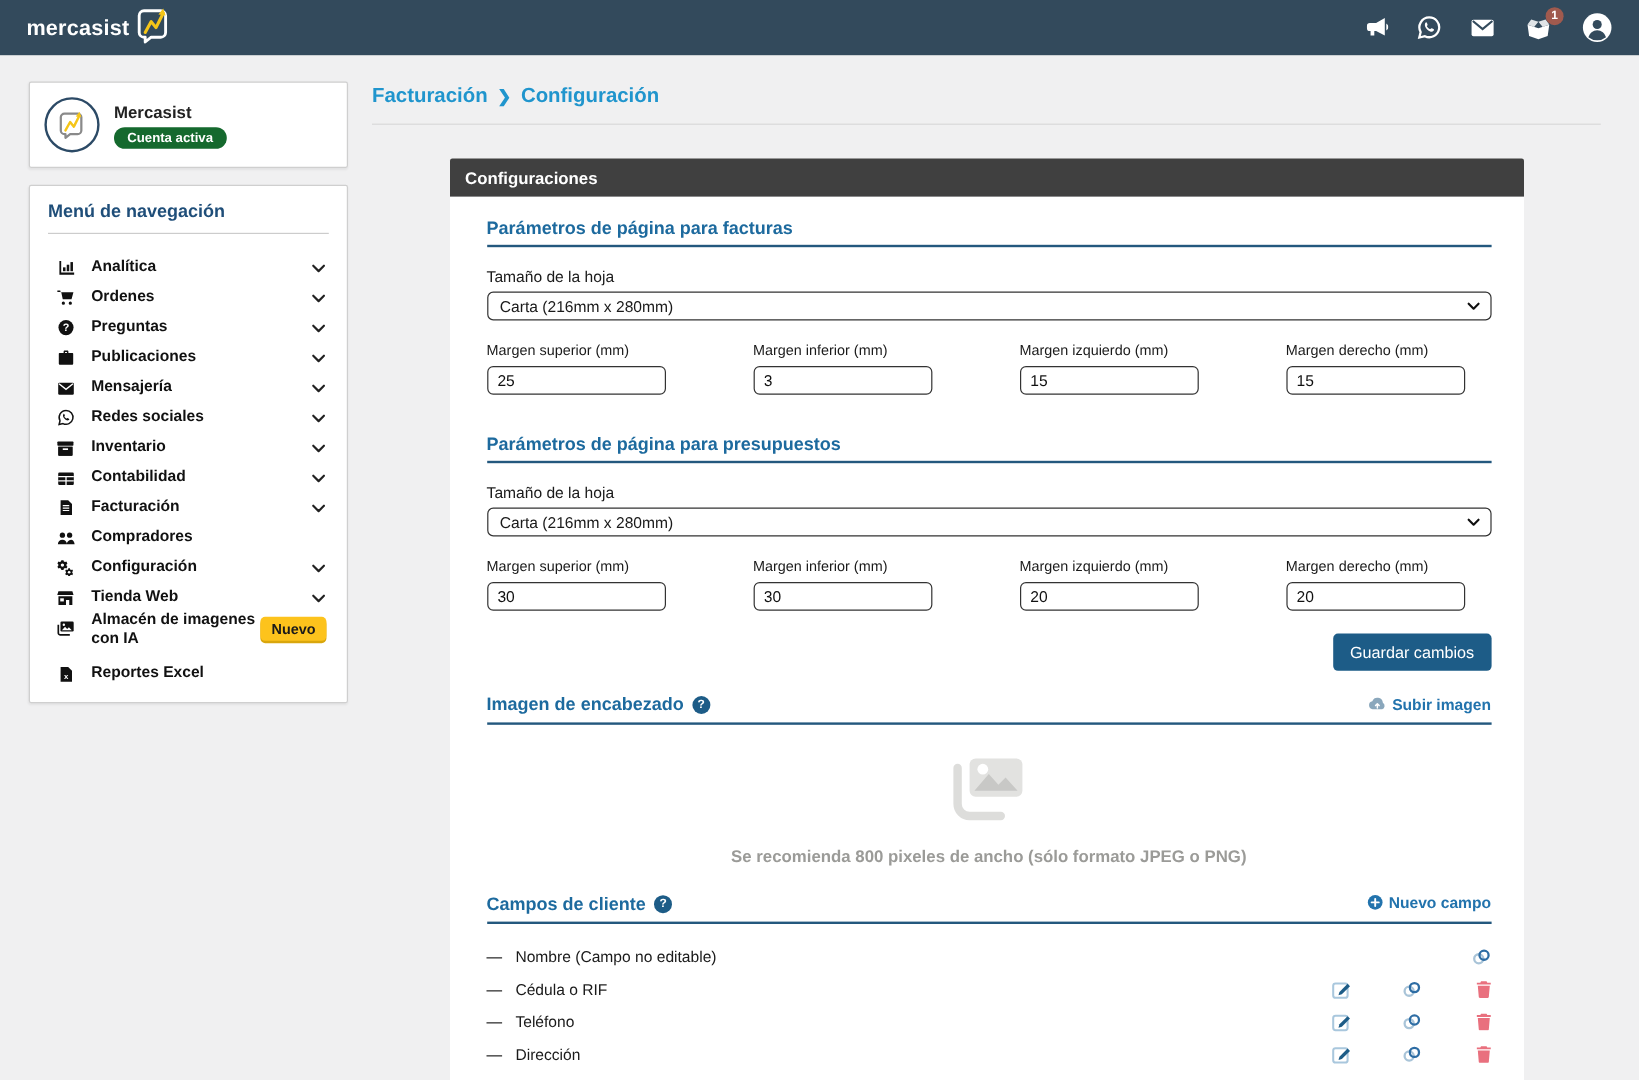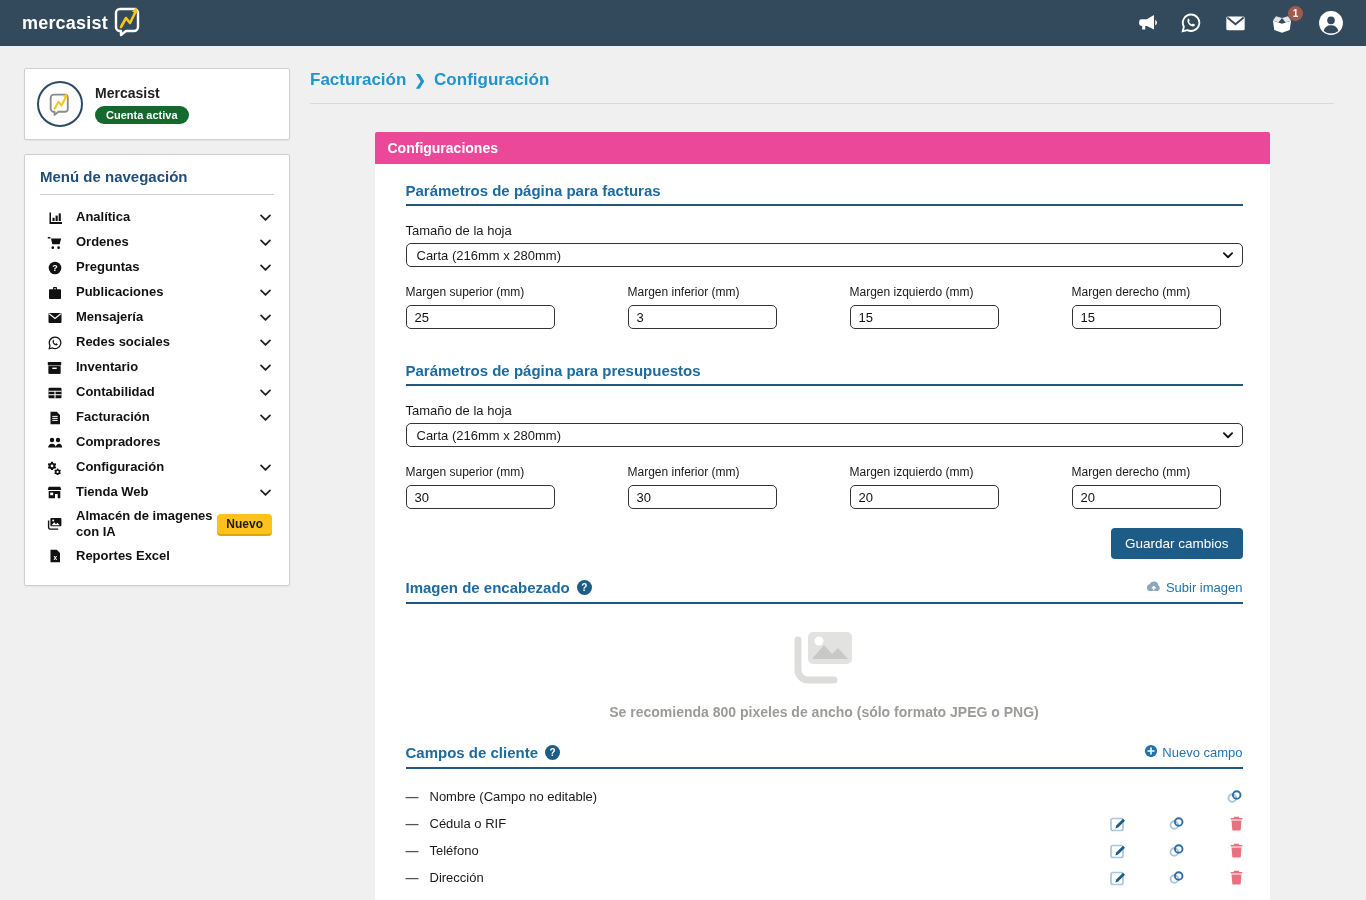--- a/index.html
+++ b/index.html
@@ -39,21 +39,21 @@
     display:flex; align-items:center; justify-content:center; background:#fff; flex:none;
   }
   .account-name { font-size:14px; font-weight:bold; color:#222; margin-bottom:4px; }
   .pill-green {
     display:inline-block; background:#15692e; color:#fff;
     font-size:11px; font-weight:bold; padding:3px 11px; border-radius:10px;
   }
   .nav-card { padding:13px 15px 16px; }
   .nav-title { color:#1f4e79; font-size:15px; font-weight:bold; padding-bottom:9px; border-bottom:1px solid #ccc; margin-bottom:10px; }
   .nav-item {
-    display:flex; align-items:center; min-height:25px; padding:0 2px 0 6px;
+    display:flex; align-items:flex-end; min-height:25px; padding:0 2px 0 6px;
     cursor:pointer; color:#111;
   }
   .nicon { width:17px; flex:none; display:flex; justify-content:center; margin-right:13px; color:#111; }
   .nicon svg { display:block; }
   .nlabel { font-size:13px; font-weight:bold; line-height:1.25; }
   .chev { margin-left:auto; color:#222; display:flex; }
   .pill-yellow {
     margin-left:auto; background:#fdc31c; color:#1a1a1a; font-size:12px; font-weight:bold;
     padding:3px 9px; border-radius:4px; box-shadow:0 2px 0 #d9a60c; flex:none;
   }
@@ -62,21 +62,21 @@
   
   .main { flex:1; padding:24px 32px 0 20px; min-width:0; }
   .breadcrumb {
     font-size:17px; font-weight:bold; color:#2095cd;
     padding-bottom:13px; border-bottom:1px solid #d9d9d9;
     display:flex; align-items:center; gap:8px;
   }
   .crumb-sep { font-size:14px; }
   .panel { width:895px; margin:28px auto 0; }
   .panel-header {
-    background:#ec4899; color:#fff; font-size:14px; font-weight:bold;
+    background:#404040; color:#fff; font-size:14px; font-weight:bold;
     padding:8px 13px; border-radius:2px 2px 0 0;
   }
   .panel-body { background:#fff; padding:18px 27px 30px 31px; }
   .sec-title {
     color:#1d6a9e; font-size:15px; font-weight:bold;
     padding-bottom:5px; border-bottom:2px solid #23587e;
   }
   .mt { margin-top:33px; }
   .form-label { font-size:13px; color:#1a1a1a; margin:17px 0 5px; }
   .select {
@@ -100,21 +100,21 @@
   }
   .sec-row {
     display:flex; align-items:center; justify-content:space-between;
     padding-bottom:6px; border-bottom:2px solid #23587e;
   }
   .sec-left { display:flex; align-items:center; gap:7px; color:#1d6a9e; font-size:15px; font-weight:bold; }
   .q-badge {
     width:15px; height:15px; border-radius:50%; background:#1d5c87; color:#fff;
     font-size:10px; font-weight:bold; display:flex; align-items:center; justify-content:center;
   }
-  .sec-link { display:flex; align-items:center; gap:4px; color:#2273ad; font-size:13px; font-weight:normal; cursor:pointer; }
+  .sec-link { display:flex; align-items:flex-start; gap:4px; color:#2273ad; font-size:13px; font-weight:bold; cursor:pointer; }
   .placeholder-wrap { display:flex; justify-content:center; margin:22px 0 12px; }
   .hint { text-align:center; color:#9b9b98; font-size:14px; font-weight:bold; margin-bottom:24px; }
   .rows { margin:14px 0 12px; }
   .crow { display:flex; align-items:center; height:27px; }
   .dash { color:#555; font-size:13px; font-weight:bold; width:14px; }
   .crow-label { font-size:13px; color:#1a1a1a; margin-left:10px; }
   .crow-actions { margin-left:auto; display:flex; align-items:center; }
   .act { width:58px; display:flex; justify-content:flex-end; cursor:pointer; }
   .act svg { display:block; }
 </style>

